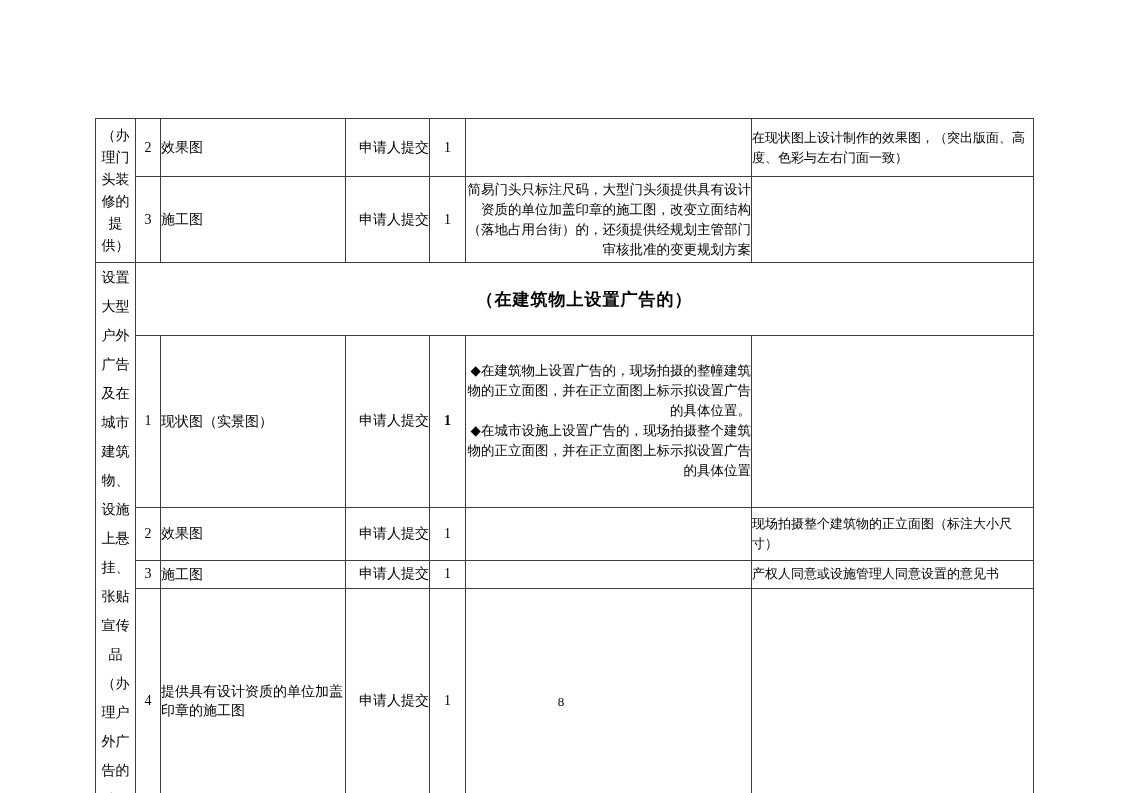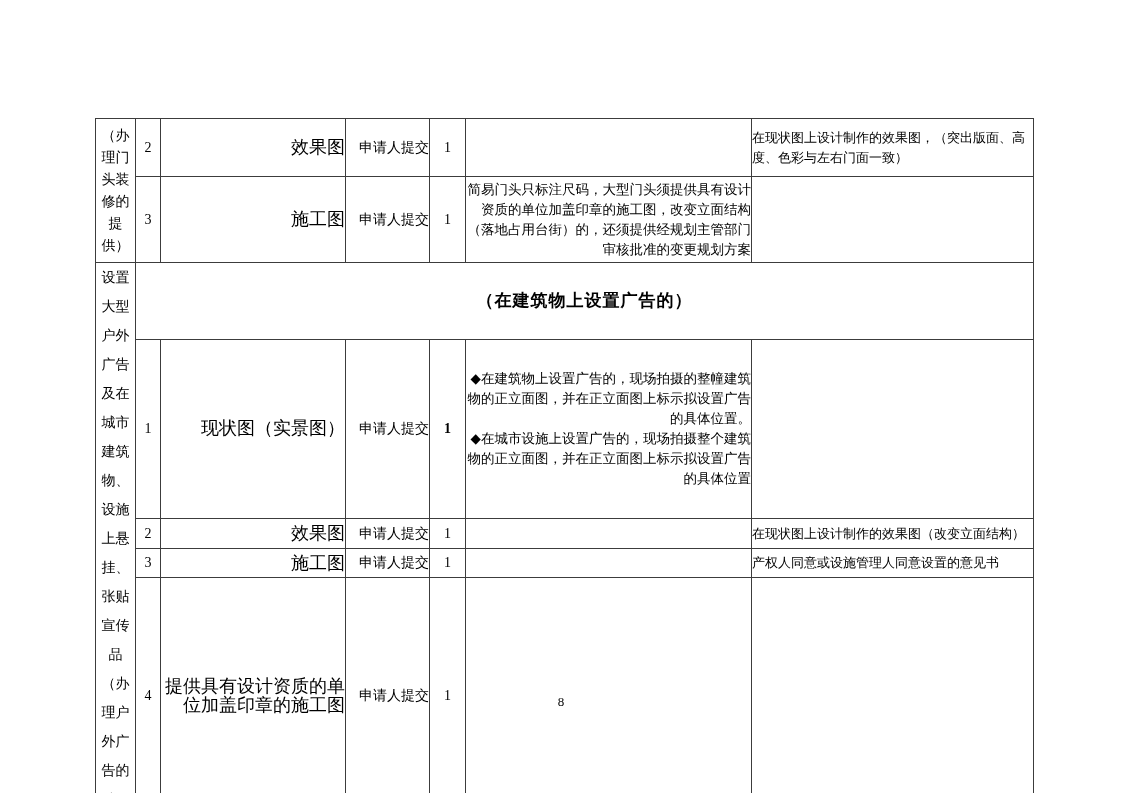--- a/index.html
+++ b/index.html
@@ -36,24 +36,24 @@
     white-space: pre-line;
   }
   td.v-label.g1 { line-height: 22px; }
   td.v-label.g2 { line-height: 29px; }
   td.seq, td.cnt {
     text-align: center;
     font-size: 14px;
   }
   td.cnt.bold { font-weight: bold; }
   td.item {
-    font-size: 18px;
+    font-size: 14px;
     line-height: 19px;
     padding: 0 3px;
-    text-align: right;
+    text-align: left;
   }
   td.sub {
     text-align: right;
     font-size: 14px;
   }
   td.desc {
     font-size: 13.5px;
     line-height: 20px;
     padding: 0 3px;
     text-align: right;
@@ -151,21 +151,21 @@
       <td class="desc">◆在建筑物上设置广告的，现场拍摄的整幢建筑物的正立面图，并在正立面图上标示拟设置广告的具体位置。
 ◆在城市设施上设置广告的，现场拍摄整个建筑物的正立面图，并在正立面图上标示拟设置广告的具体位置</td>
       <td class="remark"></td>
     </tr>
     <tr style="height:22px">
       <td class="seq">2</td>
       <td class="item">效果图</td>
       <td class="sub">申请人提交</td>
       <td class="cnt">1</td>
       <td class="desc"></td>
-      <td class="remark">在现状图上设计制作的效果图（改变立面结构）</td>
+      <td class="remark">现场拍摄整个建筑物的正立面图（标注大小尺寸）</td>
     </tr>
     <tr style="height:21px">
       <td class="seq">3</td>
       <td class="item">施工图</td>
       <td class="sub">申请人提交</td>
       <td class="cnt">1</td>
       <td class="desc"></td>
       <td class="remark">产权人同意或设施管理人同意设置的意见书</td>
     </tr>
     <tr style="height:173px">

